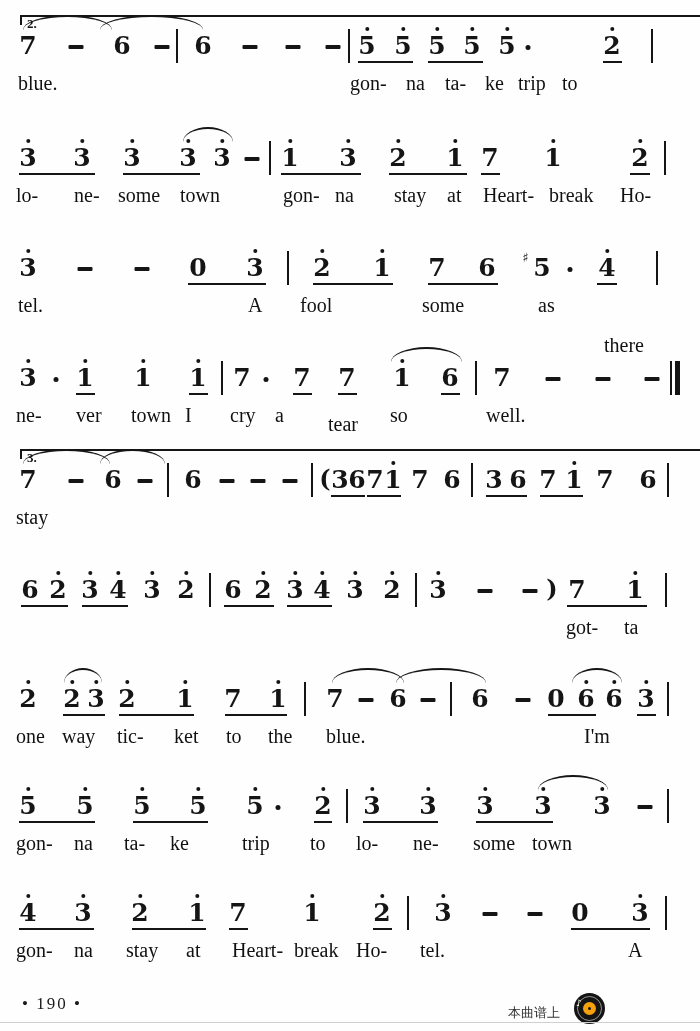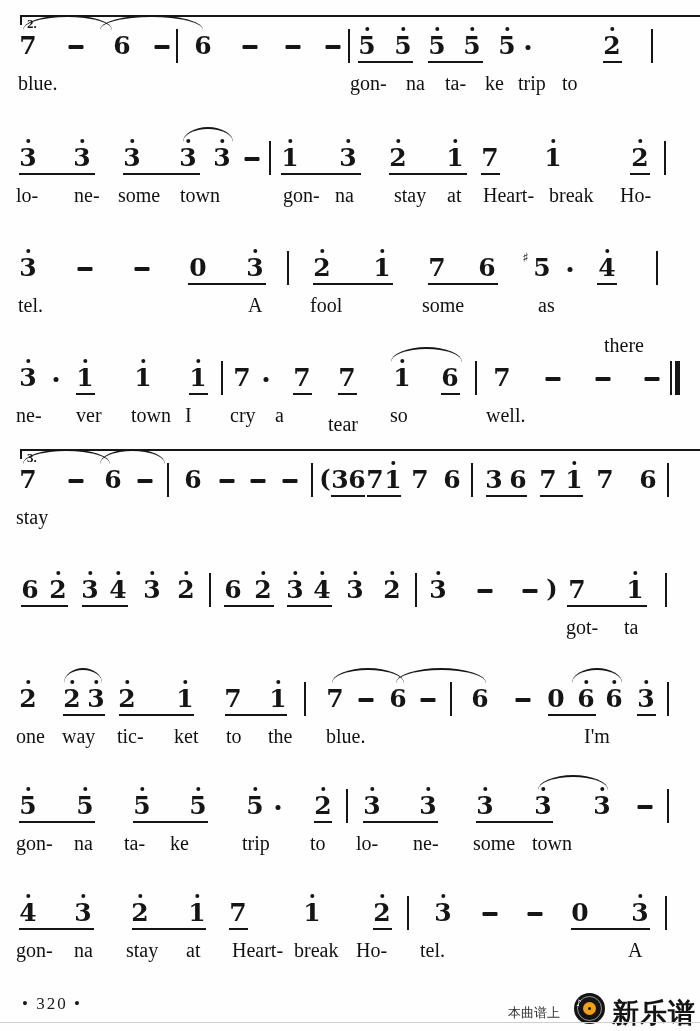--- a/index.html
+++ b/index.html
@@ -119,21 +119,21 @@
         <div class="note" style="left: 322px;">2<div class="odot"></div></div>
         <div class="note" style="left: 382px;">1<div class="odot"></div></div>
         <div class="note" style="left: 437px;">7</div>
         <div class="note" style="left: 487px;">6</div>
         <div class="note" style="left: 542px;">5<div class="sharp">♯</div></div>
         <div class="augdot" style="left: 570px;"></div>
         <div class="note" style="left: 607px;">4<div class="odot"></div></div>
         <div class="bar" style="left: 657px;"></div>
         <div class="lyric" style="left: 18px;">tel.</div>
         <div class="lyric" style="left: 248px;">A</div>
-        <div class="lyric" style="left: 310px;">fool</div>
+        <div class="lyric" style="left: 300px;">fool</div>
         <div class="lyric" style="left: 422px;">some</div>
         <div class="lyric" style="left: 538px;">as</div>
         <div class="lyric" style="left: 604px; margin-top: 40px;">there</div>
       </div>
       <div class="system" style="top: 366px;">
         <div class="beam" style="left: 76px; width: 19px;"></div>
         <div class="beam" style="left: 189px; width: 19px;"></div>
         <div class="beam" style="left: 293px; width: 19px;"></div>
         <div class="beam" style="left: 338px; width: 19px;"></div>
         <div class="beam" style="left: 441px; width: 19px;"></div>
@@ -332,23 +332,22 @@
         <div class="lyric" style="left: 126px;">stay</div>
         <div class="lyric" style="left: 186px;">at</div>
         <div class="lyric" style="left: 232px;">Heart-</div>
         <div class="lyric" style="left: 294px;">break</div>
         <div class="lyric" style="left: 356px;">Ho-</div>
         <div class="lyric" style="left: 420px;">tel.</div>
         <div class="lyric" style="left: 628px;">A</div>
       </div>
     </div>
 
-  <div class="footer-page">• 320 •</div>
+  <div class="footer-page">• 190 •</div>
   <div class="footer-note">本曲谱上</div>
   <div class="vinyl">
     <div class="ring"></div>
     <div class="center"></div>
     <div class="hole"></div>
     <div class="gnote">♪</div>
   </div>
-  <div class="brand">新乐谱</div>
   <div class="bottom-rule"></div>
 </div>
 
 </body></html>

